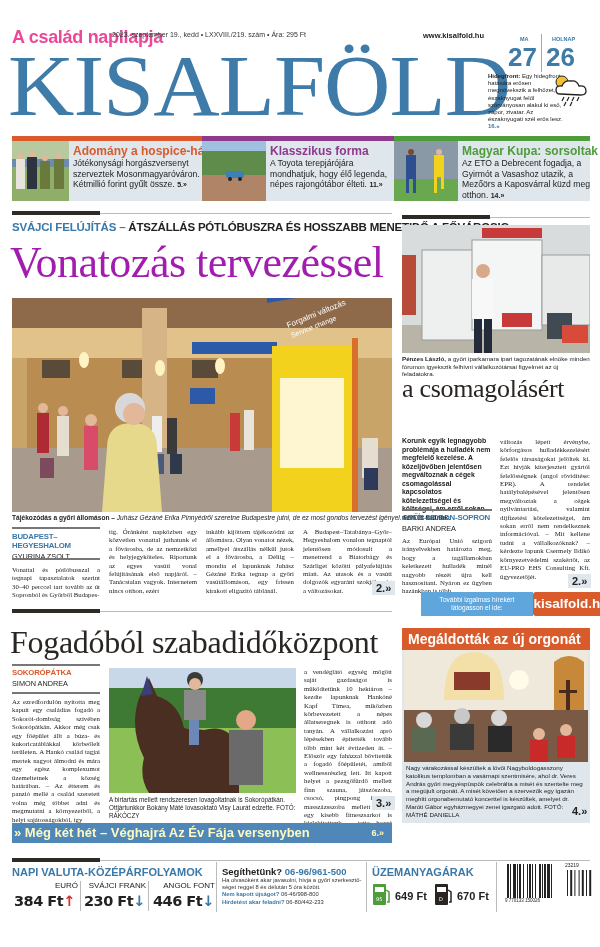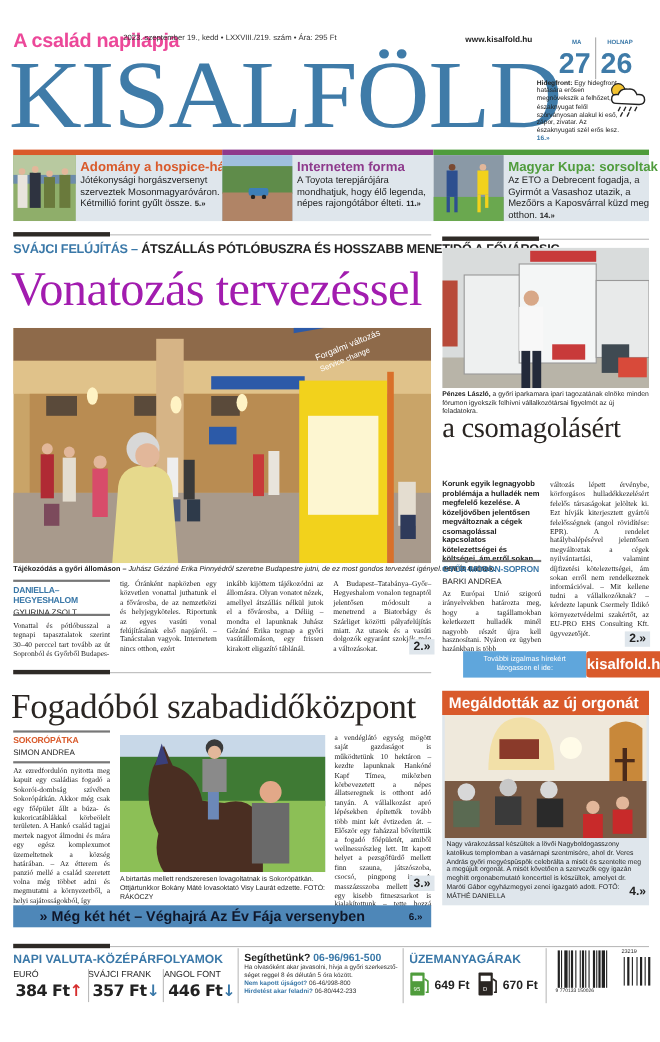--- a/index.html
+++ b/index.html
@@ -48,25 +48,25 @@
 #promo{left:421px;top:592px;width:220px;height:24px}
 
 #head3{left:10px;top:624px;font-size:32px;line-height:36px;color:#2a2522;font-family:"Liberation Serif",serif;letter-spacing:-0.3px}
 #img-horse{left:109px;top:668px;width:187px;height:125px;overflow:hidden}
 #cap-horse{left:109px;top:796px;width:190px;font-size:6.3px;line-height:7.8px;color:#222}
 #box-org{left:402px;top:628px;width:188px;height:195px;background:#dfe6ec}
 #org-title{left:402px;top:628px;width:188px;height:22px;background:#d95a2b;color:#fff;font-weight:bold;font-size:14px;line-height:22px;padding-left:6px;white-space:nowrap}
 #img-org{left:404px;top:650px;width:184px;height:112px;overflow:hidden}
 #cap-org{left:406px;top:764px;width:180px;font-size:6.2px;line-height:7.8px;color:#222}
 
-#banner{left:12px;top:823px;width:380px;height:20px;background:#4e87b8;color:#0f172a;font-weight:bold;font-size:13px;line-height:20px;padding-left:24px;white-space:nowrap}
+#banner{left:12px;top:823px;width:380px;height:20px;background:#4e87b8;color:#fef9c3;font-weight:bold;font-size:13px;line-height:20px;padding-left:2px;white-space:nowrap}
 #banner-pg{position:absolute;right:8px;top:0;font-size:9px}
 
 #fx-title{left:12px;top:866px;font-size:11px;font-weight:bold;color:#3a78a8;white-space:nowrap}
-.fxlab{top:881px;font-size:8px;color:#222;text-align:left;width:66px}
+.fxlab{top:881px;font-size:8px;color:#222;text-align:right;width:66px}
 .fxval{top:893px;font-size:14.5px;font-weight:900;color:#222;white-space:nowrap;font-family:"DejaVu Sans",sans-serif;letter-spacing:-0.5px}
 .fxsep{top:881px;width:1px;height:30px;background:#bbb}
 .up{color:#d62e2e}
 .down{color:#3a78a8}
 #help{left:222px;top:866px;width:140px}
 #help-title{font-size:9.5px;font-weight:bold;white-space:nowrap}
 #help-title span{color:#3a78a8}
 #help .ln{font-size:5.8px;line-height:7.2px;color:#333;white-space:nowrap}
 #help .ln b{color:#3a78a8}
 #fuel-title{left:372px;top:866px;font-size:11px;font-weight:bold;color:#3a78a8;white-space:nowrap}
@@ -119,21 +119,21 @@
 <div class="abs tbox" style="left:202px;width:192px"></div>
 <svg class="abs timg" style="left:202px;width:64px" viewBox="0 0 64 60" preserveAspectRatio="none">
   <rect width="64" height="60" fill="#9fc0de"></rect>
     <rect y="10" width="64" height="25" fill="#5f8c4a"></rect>
     <rect y="34" width="64" height="26" fill="#b08466"></rect>
   <rect x="24" y="30" width="18" height="7" rx="2" fill="#3d7fb8"></rect>
     <circle cx="28" cy="38" r="2" fill="#222"></circle>
     <circle cx="38" cy="38" r="2" fill="#222"></circle>
 </svg>
 <div class="abs" style="left:270px;top:145px;width:122px">
-  <div class="ttitle" style="color:#8e3a8c">Internetem forma</div>
+  <div class="ttitle" style="color:#8e3a8c">Klasszikus forma</div>
   <div class="ttext"><span>A Toyota terepjárójára mondhatjuk, hogy élő legenda, népes rajongótábor élteti.</span> <span class="pg">11.»</span></div>
 </div>
 
 <div class="abs tbox" style="left:394px;width:196px"></div>
 <svg class="abs timg" style="left:394px;width:64px" viewBox="0 0 64 60" preserveAspectRatio="none">
   <rect width="64" height="60" fill="#8a99a6"></rect>
     <rect y="38" width="64" height="22" fill="#6aa84f"></rect>
   <rect x="12" y="14" width="10" height="24" fill="#2d4f8f"></rect>
     <circle cx="17" cy="11" r="3" fill="#7a4a32"></circle>
     <rect x="12" y="38" width="3" height="14" fill="#2d4f8f"></rect>
@@ -192,21 +192,21 @@
     <text x="276" y="30" font-size="8" fill="#fff" transform="rotate(-22 276 30)">Forgalmi változás</text>
     <text x="280" y="40" font-size="7" fill="#fff" transform="rotate(-22 280 40)">Service change</text>
     <rect x="350" y="140" width="16" height="40" fill="#e4ddd0"></rect>
       <rect x="352" y="170" width="14" height="22" fill="#2e3a5a"></rect>
   </svg>
 </div>
 <div class="abs" id="cap-main"><b>Tájékozódás a győri állomáson –</b><i> Juhász Gézáné Erika Pinnyédről szeretne Budapestre jutni, de ez most gondos tervezést igényel.</i><span> FOTÓ: CS. B.</span></div>
 
 <div class="abs bar-thin" style="left:12px;top:527px;width:88px;height:2px;background:#777"></div>
 <div class="abs" style="left:12px;top:532px;width:88px">
-  <div class="dateline">DANIELLA–HEGYESHALOM</div>
+  <div class="dateline">BUDAPEST–HEGYESHALOM</div>
   <div class="author">GYURINA ZSOLT</div>
 </div>
 <div class="abs bar-thin" style="left:12px;top:558px;width:88px;height:2px;background:#777"></div>
 <div class="abs col" style="left:12px;top:566px;width:88px">Vonattal és pótlóbusszal a tegnapi tapasztalatok szerint 30–40 perccel tart tovább az út Sopronból és Győrből Budapes-</div>
 <div class="abs col" style="left:109px;top:528px;width:88px">tig. Óránként napközben egy közvetlen vonattal juthatunk el a fővárosba, de az nemzetközi és helyjegyköteles. Riportunk az egyes vasúti vonal felújításának első napjáról. – Tanácstalan vagyok. Internetem nincs otthon, ezért</div>
 <div class="abs col" style="left:206px;top:528px;width:88px">inkább kijöttem tájékozódni az állomásra. Olyan vonatot nézek, amellyel átszállás nélkül jutok el a fővárosba, a Déliig – mondta el lapunknak Juhász Gézáné Erika tegnap a győri vasútállomáson, egy frissen kirakott eligazító táblánál.</div>
 <div class="abs col" style="left:303px;top:528px;width:89px">A Budapest–Tatabánya–Győr–Hegyeshalom vonalon tegnaptól jelentősen módosult a menetrend a Biatorbágy és Szárliget közötti pályafelújítás miatt. Az utasok és a vasúti dolgozók egyaránt szokják még a változásokat.</div>
 <div class="abs pgref" style="left:372px;top:581px">2.»</div>
 
 <div class="abs bar-thick" style="left:402px;top:215px;width:88px"></div>
@@ -312,21 +312,21 @@
 <div class="abs bar-thick" style="left:12px;top:858px;width:88px"></div>
 <div class="abs bar-thin" style="left:100px;top:860px;width:490px"></div>
 
 <div class="abs" id="fx-title">NAPI VALUTA-KÖZÉPÁRFOLYAMOK</div>
 <div class="abs fxlab" style="left:12px">EURÓ</div>
 <div class="abs fxlab" style="left:80px">SVÁJCI FRANK</div>
 <div class="abs fxlab" style="left:149px">ANGOL FONT</div>
 <div class="abs fxsep" style="left:80px"></div>
 <div class="abs fxsep" style="left:148px"></div>
 <div class="abs fxval" style="left:14px"><span>384 Ft</span><span class="up">↑</span></div>
-<div class="abs fxval" style="left:84px"><span>357 Ft</span><span class="down">↓</span></div>
+<div class="abs fxval" style="left:84px"><span>230 Ft</span><span class="down">↓</span></div>
 <div class="abs fxval" style="left:153px"><span>446 Ft</span><span class="down">↓</span></div>
 
 <div class="abs" style="left:216px;top:862px;width:1px;height:50px;background:#bbb"></div>
 <div class="abs" id="help">
   <div id="help-title"><span style="color:#222">Segíthetünk?</span><span> 06-96/961-500</span></div>
   <div class="ln">Ha olvasóként akar javasolni, hívja a győri szerkesztő-</div>
   <div class="ln">séget reggel 8 és délután 5 óra között.</div>
   <div class="ln"><b>Nem kapott újságot?</b><span> 06-46/998-800</span></div>
   <div class="ln"><b>Hirdetést akar feladni?</b><span> 06-80/442-233</span></div>
 </div>

